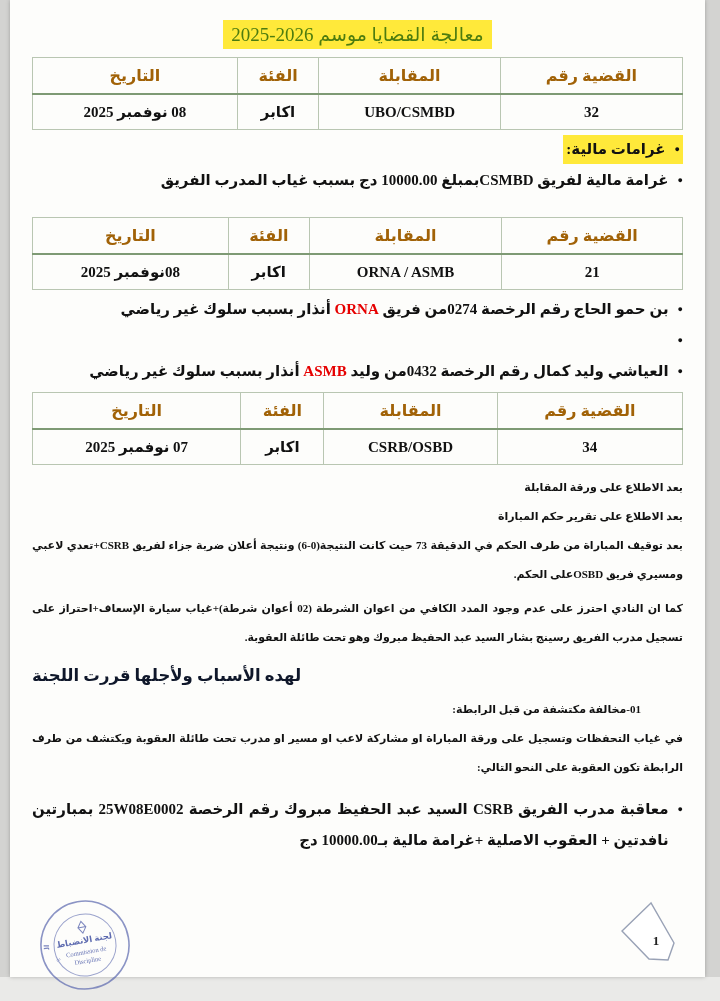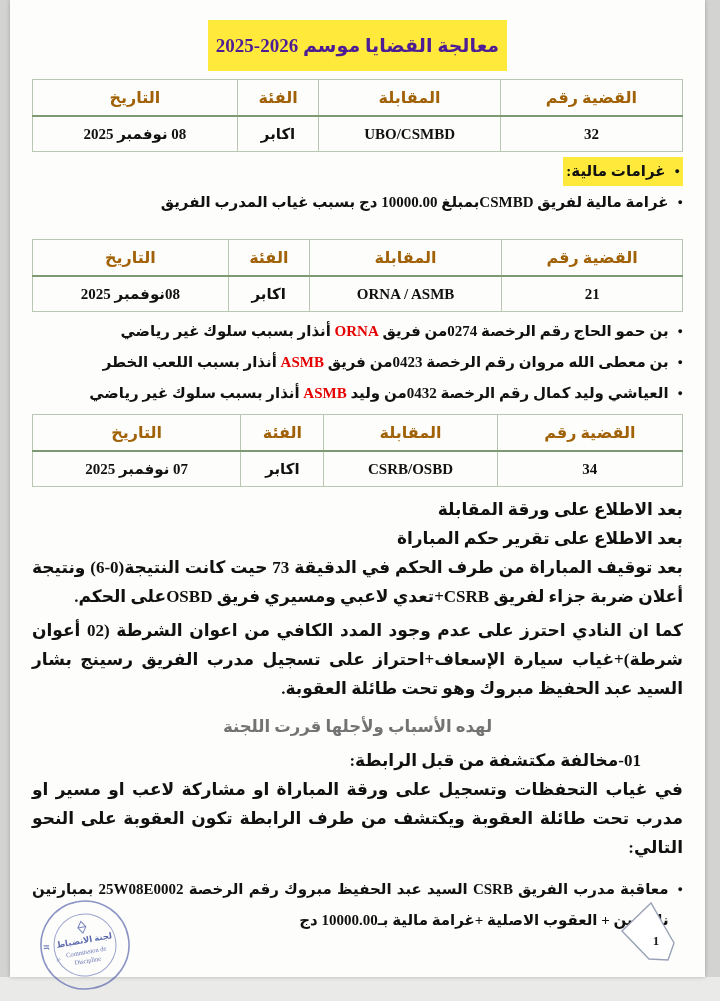--- a/index.html
+++ b/index.html
@@ -17,22 +17,22 @@
     background:#fdfdfb;
     direction:rtl;
     padding:0 22px;
     box-sizing:border-box;
     box-shadow:0 0 4px rgba(0,0,0,.25);
   }
   .title-wrap{text-align:center;margin:20px 0 8px 0;}
   .hl{background:#ffe93a;}
   .doc-title{
     display:inline-block;
-    font-size:19px;font-weight:bold;color:#4c1d95;
-    padding:14px 8px;
+    font-size:19px;font-weight:normal;color:#4d7c0f;
+    padding:3px 8px;
   }
   table.case-table{
     width:100%;border-collapse:collapse;direction:rtl;
     border:1.5px solid #a4b89c;
   }
   .case-table th,.case-table td{
     border:1px solid #b9c6b2;text-align:center;vertical-align:middle;
   }
   .case-table th{
     height:33px;color:#a16207;font-size:16px;font-weight:bold;
@@ -40,26 +40,26 @@
   }
   .case-table td{height:32px;font-size:15px;font-weight:bold;}
   .latin{font-family:"Liberation Serif",serif;}
   .bullet{
     display:flex;gap:9px;align-items:flex-start;
     margin:2px 0;
     font-size:15px;font-weight:bold;line-height:29px;
   }
   .dot{font-size:9px;line-height:29px;flex:0 0 auto;}
   .red{color:#e60000;}
-  .para{margin:0;font-size:17px;font-weight:bold;line-height:29px;text-align:right;}
+  .para{margin:0;font-size:11px;font-weight:bold;line-height:29px;text-align:right;}
   .justify{text-align:justify;}
   .mt5{margin-top:5px;} .mt6{margin-top:6px;} .mt8{margin-top:8px;}
   .mt12{margin-top:12px;} .mt22{margin-top:22px;}
   .ruling{
-    color:#737373;text-align:center;font-size:16.5px;font-weight:bold;
+    color:#0f172a;text-align:left;font-size:16.5px;font-weight:bold;
     margin:9px 0 5px 0;line-height:29px;
   }
   .violation-heading{padding-left:0;padding-right:42px;}
   .penalty .txt{flex:1 1 auto;}
   .txt{min-width:0;}
   .stamp{position:absolute;left:22px;top:898px;}
   .page-num-badge{position:absolute;left:600px;top:898px;}
 </style>
 </head>
 <body>
@@ -123,21 +123,20 @@
       </tbody>
     </table>
 
     <div class="mt5">
       <div class="bullet">
         <span class="dot">●</span>
         <span class="txt"><span>بن حمو الحاج رقم الرخصة  0274من فريق </span><span class="red latin">ORNA</span><span> أنذار بسبب سلوك غير رياضي</span></span>
       </div>
       <div class="bullet">
         <span class="dot">●</span>
-        <span class="txt"><span>بن معطى الله مروان رقم الرخصة 0423من فريق </span><span class="red latin">ASMB</span><span> أنذار بسبب اللعب الخطر</span></span>
       </div>
       <div class="bullet">
         <span class="dot">●</span>
         <span class="txt"><span>العياشي وليد كمال رقم الرخصة 0432من وليد </span><span class="red latin">ASMB</span><span> أنذار بسبب سلوك غير رياضي</span></span>
       </div>
     </div>
 
     <table class="case-table mt6">
       <thead>
         <tr>

